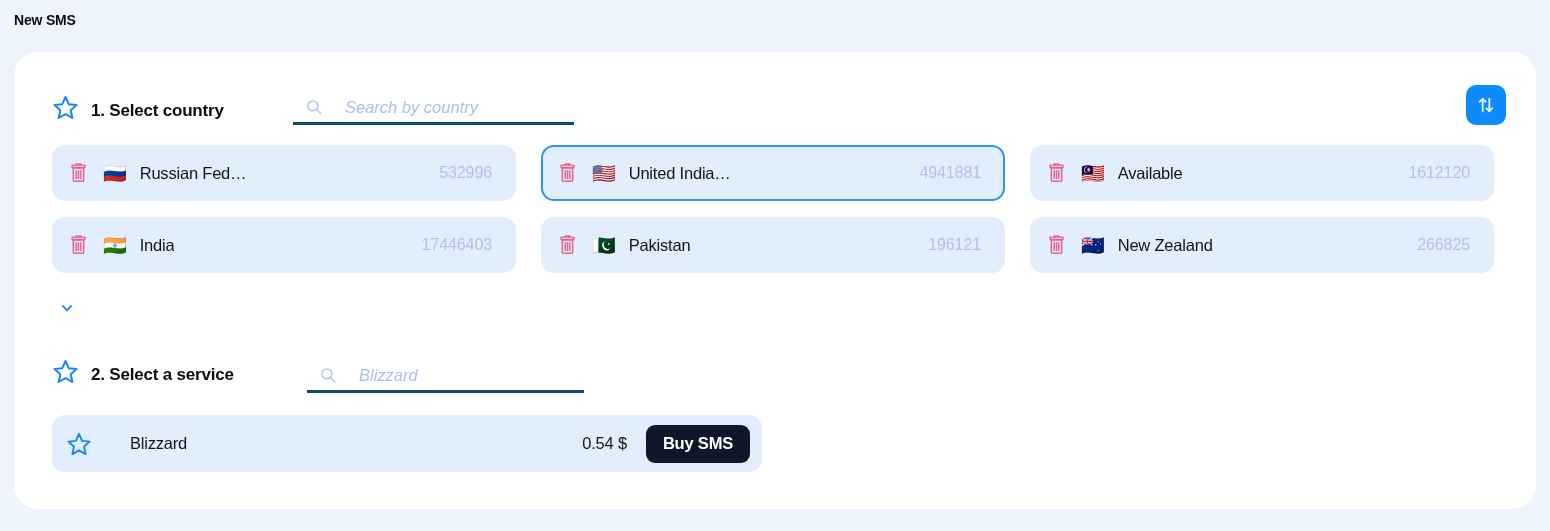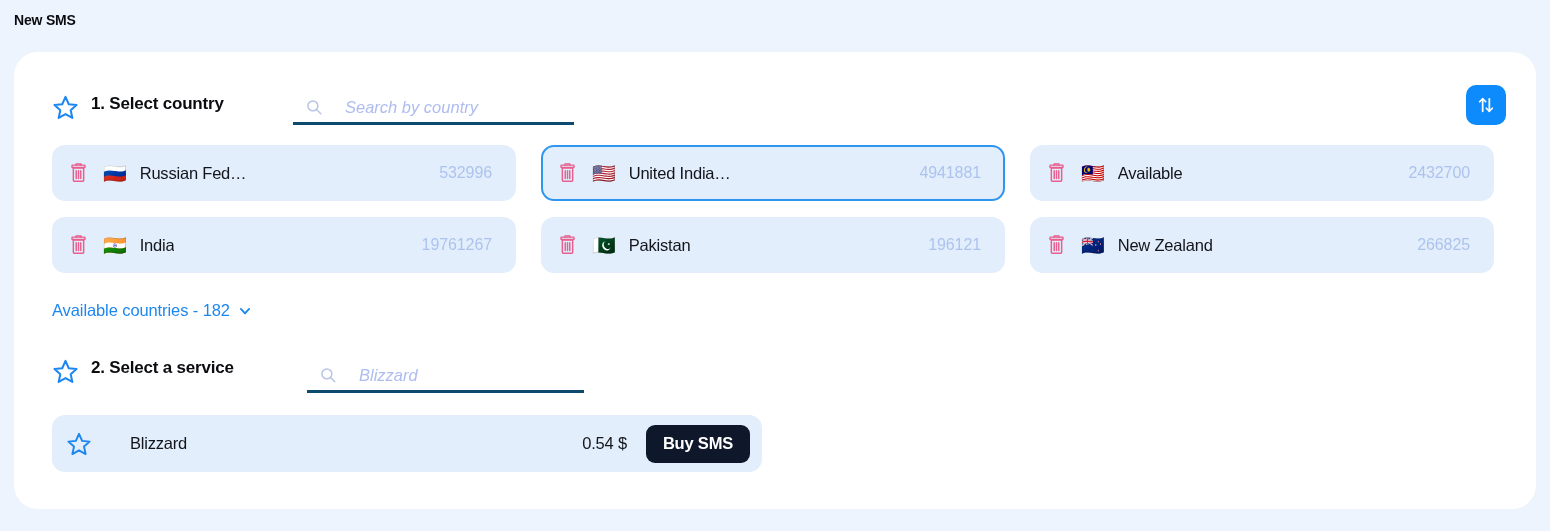--- a/index.html
+++ b/index.html
@@ -37,21 +37,21 @@
     width: 1522px;
     height: 457px;
     background: #ffffff;
     border-radius: 24px;
   }
 
   
   .step-row {
     position: absolute;
     display: flex;
-    align-items: flex-start;
+    align-items: flex-end;
   }
   .step-row.country { left: 38px; top: 42px; }
   .step-row.service { left: 38px; top: 306px; }
 
   .star-icon {
     width: 27px;
     height: 27px;
     flex: 0 0 27px;
     display: block;
   }
@@ -308,34 +308,34 @@
         <svg class="trash-icon" viewBox="0 0 24 24" fill="none" stroke="#e8608f" stroke-width="1.7" stroke-linecap="round" stroke-linejoin="round">
           <rect x="4.6" y="3.0" width="14.8" height="2.6" rx="0.6"></rect>
           <path d="M9.2 3.0 V1.6 h5.6 V3.0"></path>
           <path d="M6.1 6.4 h11.8 v14.0 a0.9 0.9 0 0 1 -0.9 0.9 H7.0 a0.9 0.9 0 0 1 -0.9 -0.9 Z"></path>
           <line x1="9.4" y1="9.4" x2="9.4" y2="18.2"></line>
           <line x1="12.0" y1="9.4" x2="12.0" y2="18.2"></line>
           <line x1="14.6" y1="9.4" x2="14.6" y2="18.2"></line>
         </svg>
         <span class="flag">🇲🇾</span>
         <span class="country-name">Available</span>
-        <span class="country-count">2432700</span>
+        <span class="country-count">1612120</span>
       </div>
       <div class="country-card">
         <svg class="trash-icon" viewBox="0 0 24 24" fill="none" stroke="#e8608f" stroke-width="1.7" stroke-linecap="round" stroke-linejoin="round">
           <rect x="4.6" y="3.0" width="14.8" height="2.6" rx="0.6"></rect>
           <path d="M9.2 3.0 V1.6 h5.6 V3.0"></path>
           <path d="M6.1 6.4 h11.8 v14.0 a0.9 0.9 0 0 1 -0.9 0.9 H7.0 a0.9 0.9 0 0 1 -0.9 -0.9 Z"></path>
           <line x1="9.4" y1="9.4" x2="9.4" y2="18.2"></line>
           <line x1="12.0" y1="9.4" x2="12.0" y2="18.2"></line>
           <line x1="14.6" y1="9.4" x2="14.6" y2="18.2"></line>
         </svg>
         <span class="flag">🇮🇳</span>
         <span class="country-name">India</span>
-        <span class="country-count">19761267</span>
+        <span class="country-count">17446403</span>
       </div>
       <div class="country-card">
         <svg class="trash-icon" viewBox="0 0 24 24" fill="none" stroke="#e8608f" stroke-width="1.7" stroke-linecap="round" stroke-linejoin="round">
           <rect x="4.6" y="3.0" width="14.8" height="2.6" rx="0.6"></rect>
           <path d="M9.2 3.0 V1.6 h5.6 V3.0"></path>
           <path d="M6.1 6.4 h11.8 v14.0 a0.9 0.9 0 0 1 -0.9 0.9 H7.0 a0.9 0.9 0 0 1 -0.9 -0.9 Z"></path>
           <line x1="9.4" y1="9.4" x2="9.4" y2="18.2"></line>
           <line x1="12.0" y1="9.4" x2="12.0" y2="18.2"></line>
           <line x1="14.6" y1="9.4" x2="14.6" y2="18.2"></line>
         </svg>
@@ -352,21 +352,20 @@
           <line x1="12.0" y1="9.4" x2="12.0" y2="18.2"></line>
           <line x1="14.6" y1="9.4" x2="14.6" y2="18.2"></line>
         </svg>
         <span class="flag">🇳🇿</span>
         <span class="country-name">New Zealand</span>
         <span class="country-count">266825</span>
       </div>
     </div>
 
   <button class="available-link">
-    <span>Available countries - 182</span>
     <svg class="chevron-icon" viewBox="0 0 24 24" fill="none" stroke="#1d87f0" stroke-width="3.2" stroke-linecap="round" stroke-linejoin="round">
       <polyline points="5,8.5 12,16 19,8.5"></polyline>
     </svg>
   </button>
 
   <div class="step-row service">
     <svg class="star-icon" viewBox="0 0 24 24" fill="none" stroke="#1d87f0" stroke-width="1.8" stroke-linejoin="round">
       <polygon points="12,2.6 14.9,9.1 21.8,9.8 16.6,14.4 18.1,21.3 12,17.8 5.9,21.3 7.4,14.4 2.2,9.8 9.1,9.1"></polygon>
     </svg>
     <span class="step-label">2. Select a service</span>

